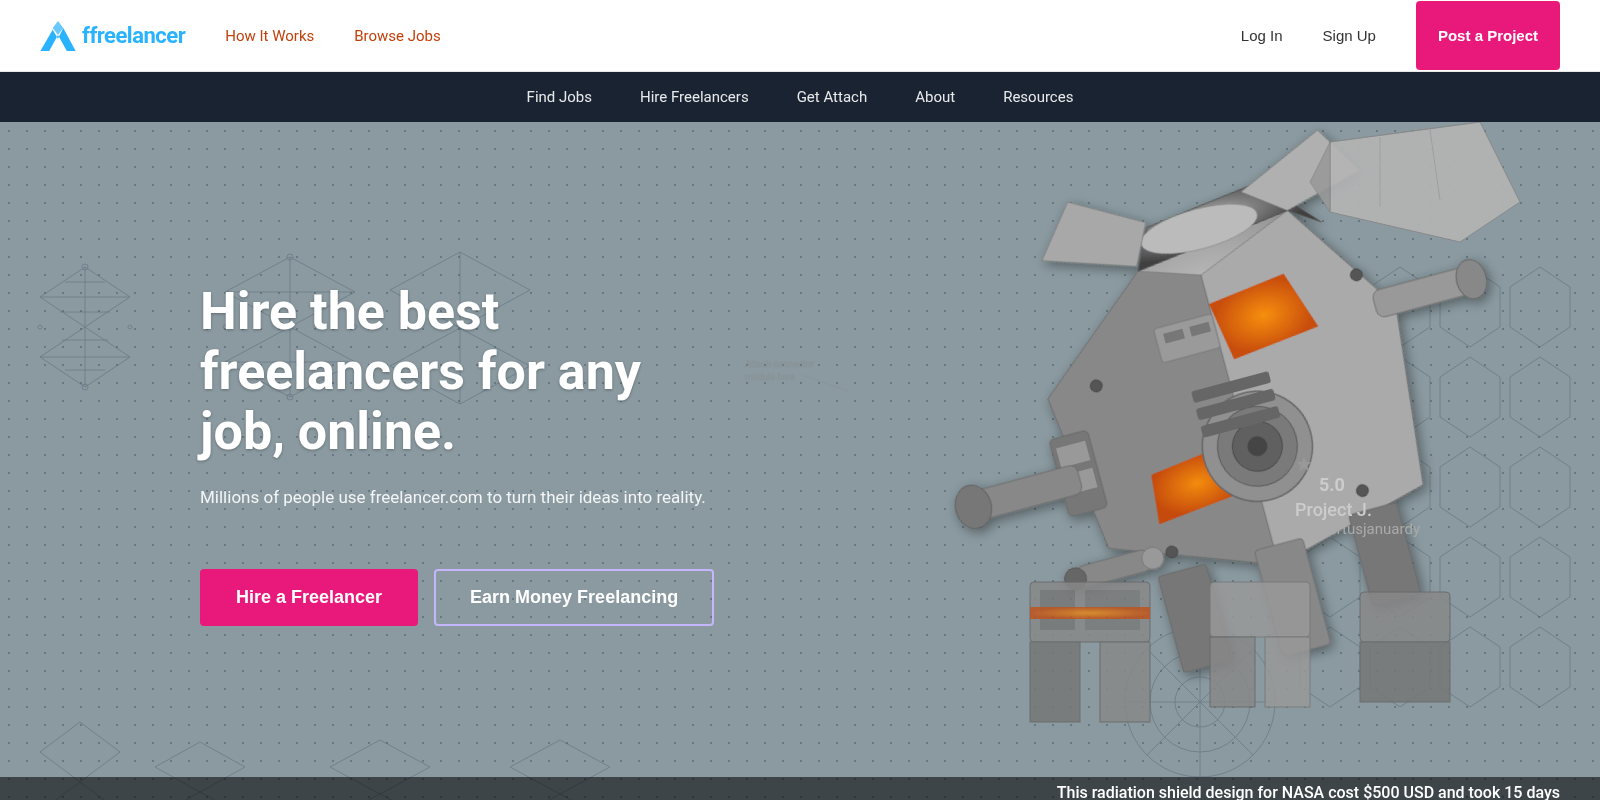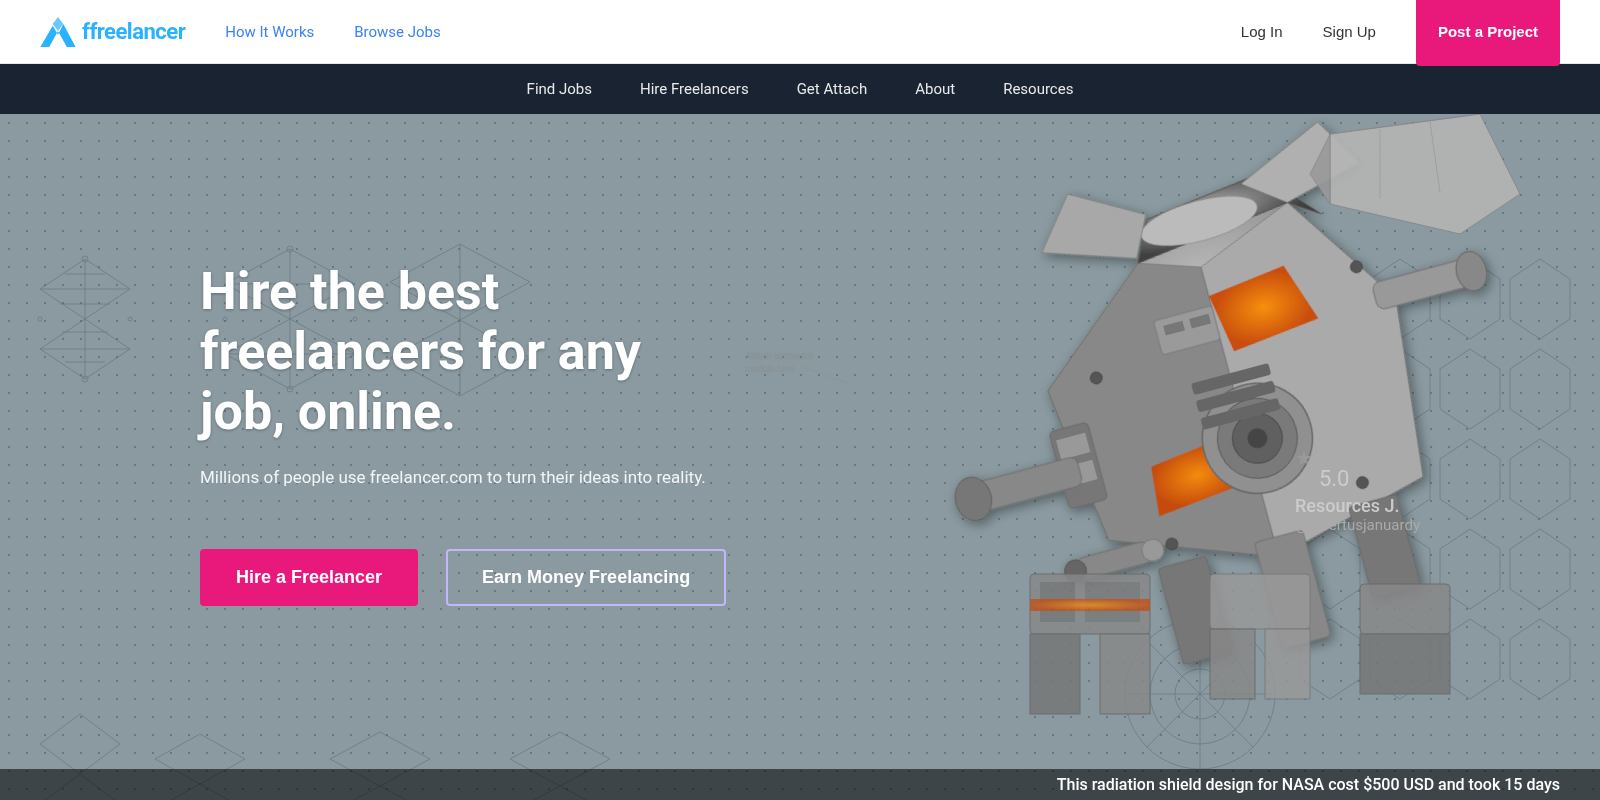--- a/index.html
+++ b/index.html
@@ -4,32 +4,32 @@
   <style>
     * { margin: 0; padding: 0; box-sizing: border-box; }
     body { font-family: -apple-system, BlinkMacSystemFont, 'Segoe UI', Roboto, sans-serif; width: 1600px; overflow-x: hidden; }
 
     
     .top-nav {
       display: flex;
       align-items: center;
       justify-content: space-between;
       padding: 0 40px;
-      height: 64px;
+      height: 72px;
       background: #fff;
       border-bottom: 1px solid #e8e8e8;
     }
     .top-nav-left { display: flex; align-items: center; gap: 40px; }
     .logo { display: flex; align-items: center; gap: 6px; }
     .logo-icon { width: 36px; height: 30px; }
     .logo-text { font-size: 22px; font-weight: 700; color: #222; letter-spacing: -0.5px; }
     .logo-text span { color: #29b2fe; }
     .nav-link {
       font-size: 15px;
-      color: #3b82f6;
+      color: #c2410c;
       text-decoration: none;
       cursor: pointer;
     }
     .top-nav-right { display: flex; align-items: center; gap: 40px; }
     .btn-login { font-size: 15px; color: #333; cursor: pointer; background: none; border: none; }
     .btn-signup { font-size: 15px; color: #333; cursor: pointer; background: none; border: none; }
     .btn-post {
       background: #e8197b;
       color: #fff;
       border: none;
@@ -92,42 +92,42 @@
       width: 900px;
       height: 686px;
       z-index: 2;
       overflow: hidden;
     }
 
     
     .hero-content {
       position: absolute;
       left: 200px;
-      top: 148px;
+      top: 160px;
       z-index: 10;
       max-width: 520px;
     }
 
     .hero-title {
       font-size: 52px;
       font-weight: 700;
       color: #fff;
       line-height: 1.15;
       margin-bottom: 24px;
       text-shadow: 0 1px 3px rgba(0,0,0,0.3);
     }
 
     .hero-subtitle {
       font-size: 17px;
       color: rgba(255,255,255,0.9);
       margin-bottom: 58px;
       line-height: 1.5;
     }
 
-    .hero-buttons { display: flex; gap: 28px; align-items: center; }
+    .hero-buttons { display: flex; gap: 16px; align-items: center; }
 
     .btn-hire {
       background: #e8197b;
       color: #fff;
       border: none;
       padding: 18px 36px;
       font-size: 18px;
       font-weight: 700;
       border-radius: 4px;
       cursor: pointer;
@@ -149,21 +149,21 @@
     
     .rating-badge {
       position: absolute;
       right: 180px;
       top: 310px;
       z-index: 10;
       text-align: left;
     }
     .rating-stars { display: flex; align-items: center; gap: 6px; margin-bottom: 4px; }
     .star { color: #999; font-size: 20px; }
-    .rating-num { font-size: 22px; color: #ccc; font-weight: 400; margin-top: 42px; }
+    .rating-num { font-size: 18px; color: #ccc; font-weight: 700; margin-top: 42px; }
     .rating-name { font-size: 18px; color: #ccc; font-weight: 500; }
     .rating-handle { font-size: 15px; color: #aaa; }
 
     
     .hero-caption {
       position: absolute;
       bottom: 0;
       left: 0;
       right: 0;
       background: rgba(0,0,0,0.55);
@@ -417,20 +417,20 @@
       <button class="btn-hire">Hire a Freelancer</button>
       <button class="btn-earn">Earn Money Freelancing</button>
     </div>
   </div>
 
   <div class="rating-badge">
     <div class="rating-stars">
       <span class="star">★</span>
       <span class="rating-num">5.0</span>
     </div>
-    <div class="rating-name">Resources J.</div>
+    <div class="rating-name">Project J.</div>
     <div class="rating-handle">@albertusjanuardy</div>
   </div>
 
   <div class="hero-caption">
     <span class="hero-caption-text">This radiation shield design for NASA cost $500 USD and took 15 days</span>
   </div>
 </section>
 
 </body></html>

